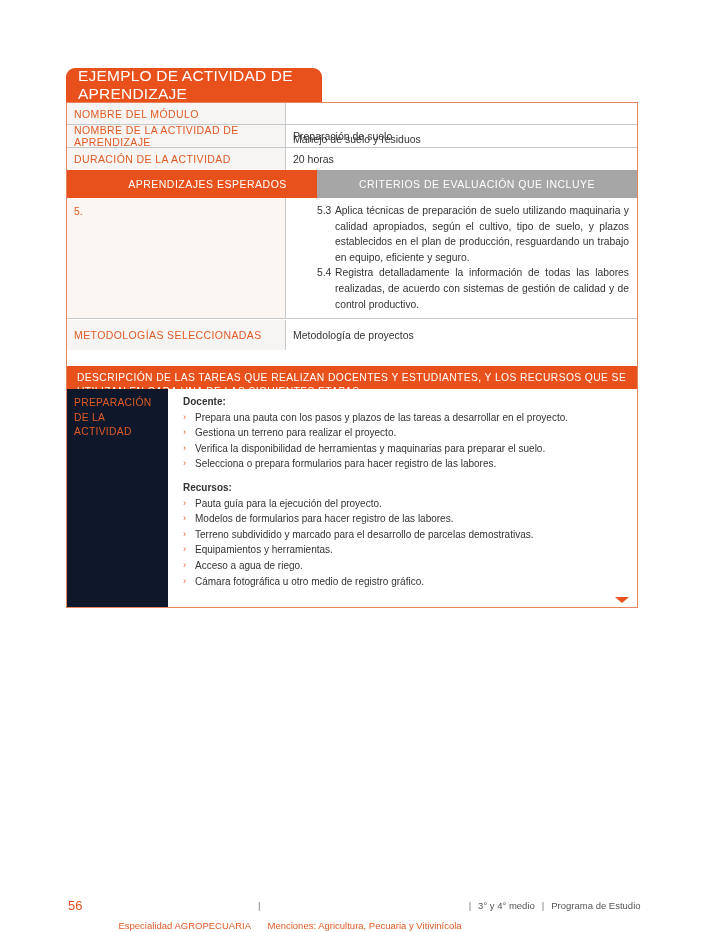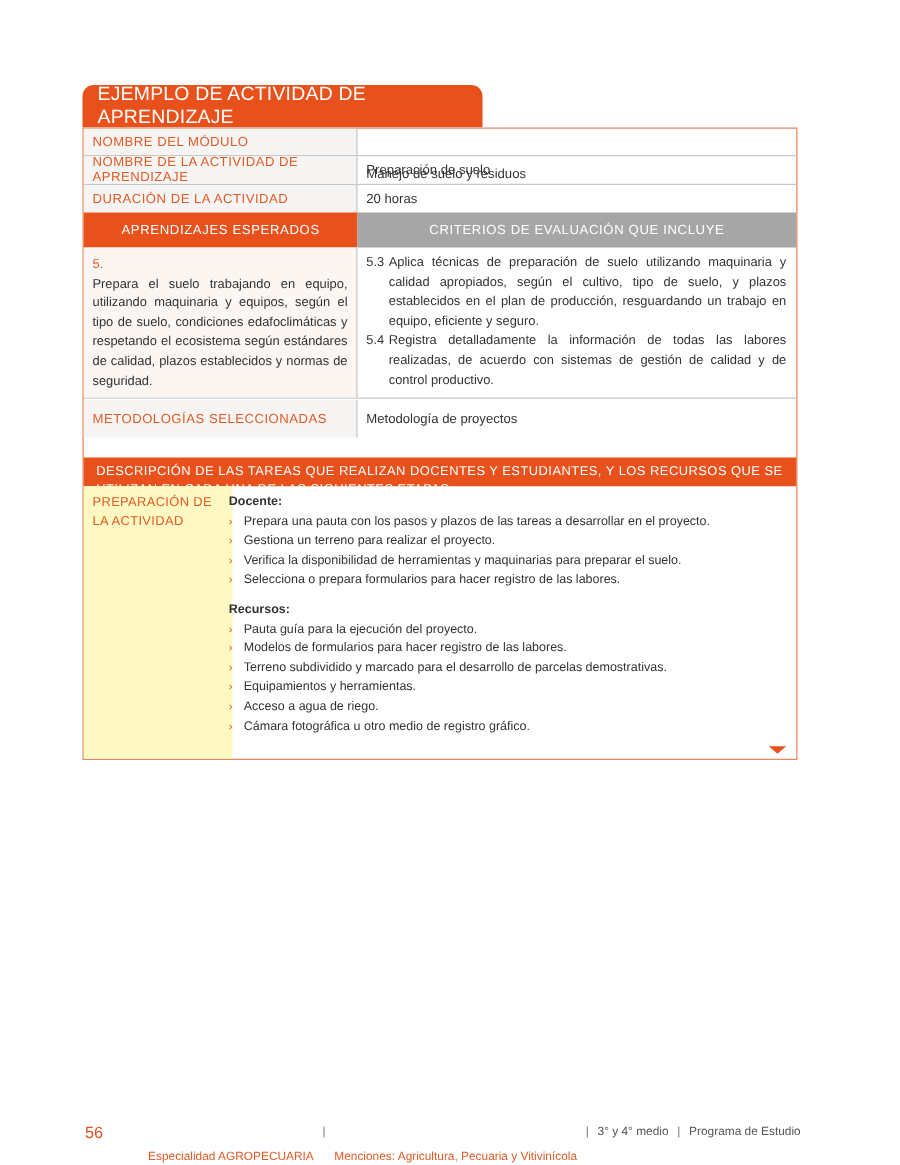--- a/index.html
+++ b/index.html
@@ -1,33 +1,33 @@
 <!DOCTYPE html>
 <html><head>
 <meta charset="utf-8">
 <style>
   html, body { margin:0; padding:0; }
   body { width:720px; height:932px; background:#ffffff; position:relative; font-family:"Liberation Sans", sans-serif; color:#3a3a3a; overflow:hidden; }
-  .tab-title { position:absolute; left:66px; top:68px; width:320px; height:34px; background:#e8501c; border-radius:9px 9px 0 0; color:#fff; font-size:15.5px; letter-spacing:0.2px; display:flex; align-items:center; padding-left:12px; box-sizing:border-box; }
+  .tab-title { position:absolute; left:66px; top:68px; width:256px; height:34px; background:#e8501c; border-radius:9px 9px 0 0; color:#fff; font-size:15.5px; letter-spacing:0.2px; display:flex; align-items:center; padding-left:12px; box-sizing:border-box; }
   .card { position:absolute; left:66px; top:102px; width:572px; height:506px; border:1.5px solid #e88560; box-sizing:border-box; background:#fff; }
   .row { position:absolute; left:0; width:100%; display:flex; box-sizing:border-box; }
   .lbl { width:219px; background:#f7f5f3; border-right:1px solid #c8c8c8; color:#e05a25; font-size:10.5px; letter-spacing:0.4px; display:flex; align-items:center; padding-left:7px; box-sizing:border-box; }
   .val { flex:1; font-size:10.5px; display:flex; align-items:center; padding-left:7px; box-sizing:border-box; color:#333; }
   .sep { border-bottom:1px solid #c8c8c8; }
   .bold { font-weight:normal;margin-top:36px; }
-  .hdr-orange { width:219px; background:#e8501c; color:#fff; font-size:10.5px; letter-spacing:0.5px; display:flex; align-items:center; justify-content:center; }
+  .hdr-orange { width:219px; background:#e8501c; color:#fff; font-size:10.5px; letter-spacing:0.5px; display:flex; align-items:center; justify-content:center;padding-left:31px; }
   .hdr-gray { flex:1; background:#a6a6a6; color:#fff; font-size:10.5px; letter-spacing:0.5px; display:flex; align-items:center; justify-content:center; }
   .ae { width:219px; background:#fbf6f2; border-right:1px solid #c8c8c8; padding:6px 7px; box-sizing:border-box; font-size:10.3px; line-height:15.6px; text-align:justify; color:#333; }
   .ae .num { color:#e05a25; }
   .ce { flex:1; padding:5px 8px 0 7px; box-sizing:border-box; font-size:10.3px; line-height:15.6px; color:#333; }
   .crit { display:flex; text-align:justify; }
-  .crit .cn { width:18px; flex:none; }
+  .crit .cn { width:18px; flex:none;margin-left:24px; }
   .crit .ct { flex:1; }
   .desc { background:#e8501c; color:#fff; font-size:10.3px; letter-spacing:0.4px; padding:5px 10px; box-sizing:border-box; line-height:14px; }
-  .etapa { position:absolute; left:0; top:286px; width:119px; height:218px; background:#fef9c3; color:#e05a25; font-size:10.3px; padding:7px 7px; box-sizing:border-box; line-height:14.5px; letter-spacing:0.3px; }
+  .etapa { position:absolute; left:0; top:286px; width:101px; height:218px; background:#0f172a; color:#e05a25; font-size:10.3px; padding:7px 7px; box-sizing:border-box; line-height:14.5px; letter-spacing:0.3px; }
   .tasks { position:absolute; left:116px; top:291px; width:440px; font-size:10px; line-height:15.6px; color:#333; }
   .tasks .sub { font-weight:bold; }
   .tasks .item { display:flex; }
   .tasks .chev { color:#e05a25; width:12px; flex:none; font-size:9px; }
   .gap { height:8px; }
   .arrow { position:absolute; right:8px; bottom:4px; width:0; height:0; border-left:7px solid transparent; border-right:7px solid transparent; border-top:6px solid #e8501c; }
   .footer { position:absolute; top:880px; left:68px; font-size:9.5px; color:#555; display:flex; align-items:center; white-space:nowrap; }
   .footer .pg { color:#e8501c; font-size:13px; margin-right:36px; }
   .footer .or { color:#e05a25;margin-top:40px; }
   .footer .bar { margin:0 7px; color:#777; }
@@ -50,21 +50,20 @@
     <div class="lbl">DURACIÓN DE LA ACTIVIDAD</div>
     <div class="val">20 horas</div>
   </div>
   <div class="row" style="top:67px;height:28px;">
     <div class="hdr-orange">APRENDIZAJES ESPERADOS</div>
     <div class="hdr-gray">CRITERIOS DE EVALUACIÓN QUE INCLUYE</div>
   </div>
   <div class="row sep" style="top:95px;height:121px;">
     <div class="ae">
       <div class="num">5.</div>
-      <div>Prepara el suelo trabajando en equipo, utilizando maquinaria y equipos, según el tipo de suelo, condiciones edafoclimáticas y respetando el ecosistema según estándares de calidad, plazos establecidos y normas de seguridad.</div>
     </div>
     <div class="ce">
       <div class="crit">
         <span class="cn">5.3</span>
         <span class="ct">Aplica técnicas de preparación de suelo utilizando maquinaria y calidad apropiados, según el cultivo, tipo de suelo, y plazos establecidos en el plan de producción, resguardando un trabajo en equipo, eficiente y seguro.</span>
       </div>
       <div class="crit">
         <span class="cn">5.4</span>
         <span class="ct">Registra detalladamente la información de todas las labores realizadas, de acuerdo con sistemas de gestión de calidad y de control productivo.</span>
       </div>

